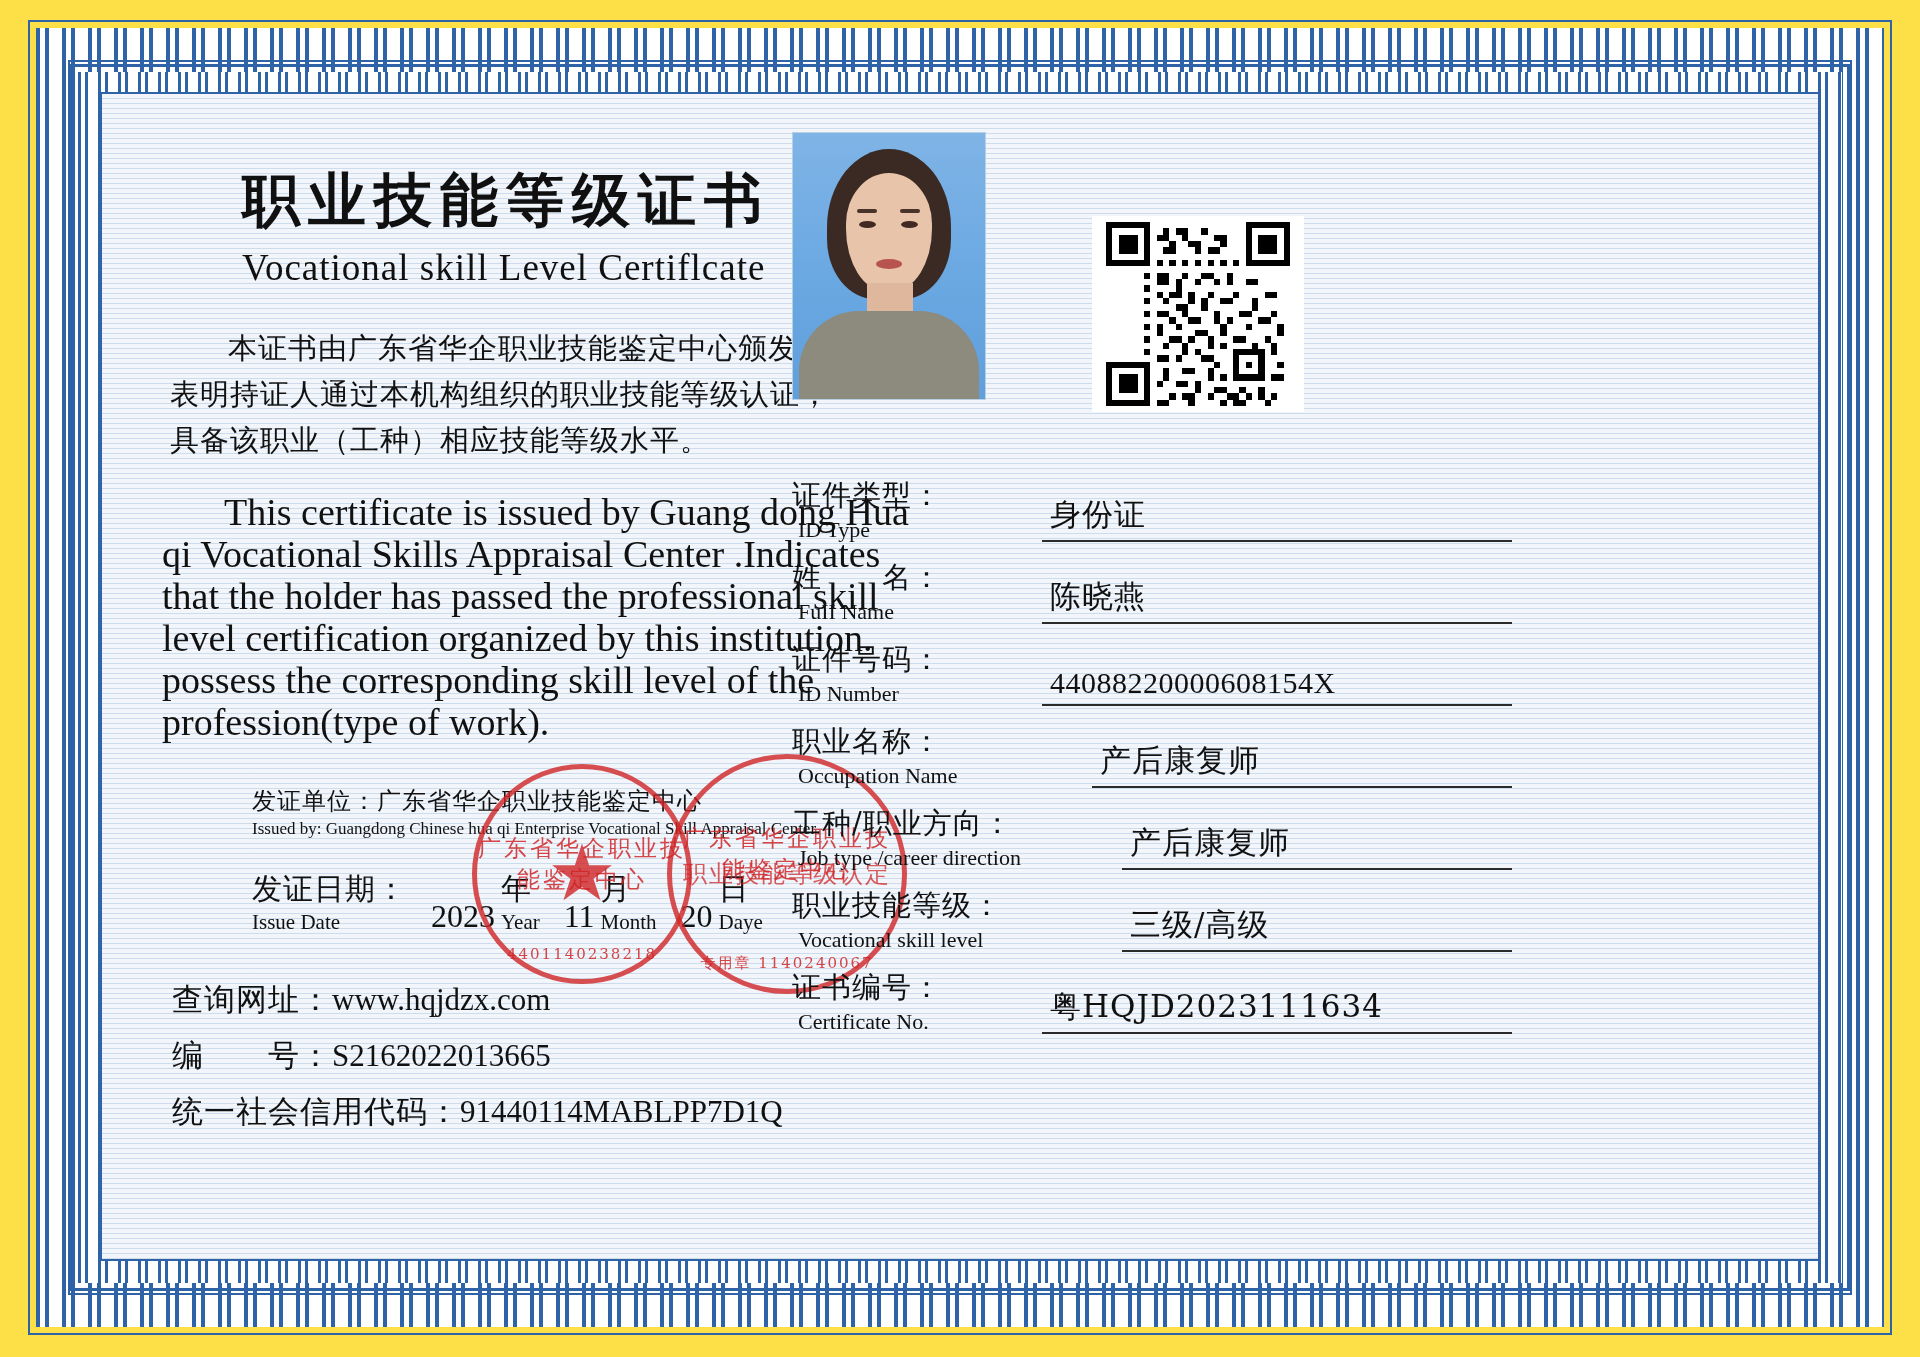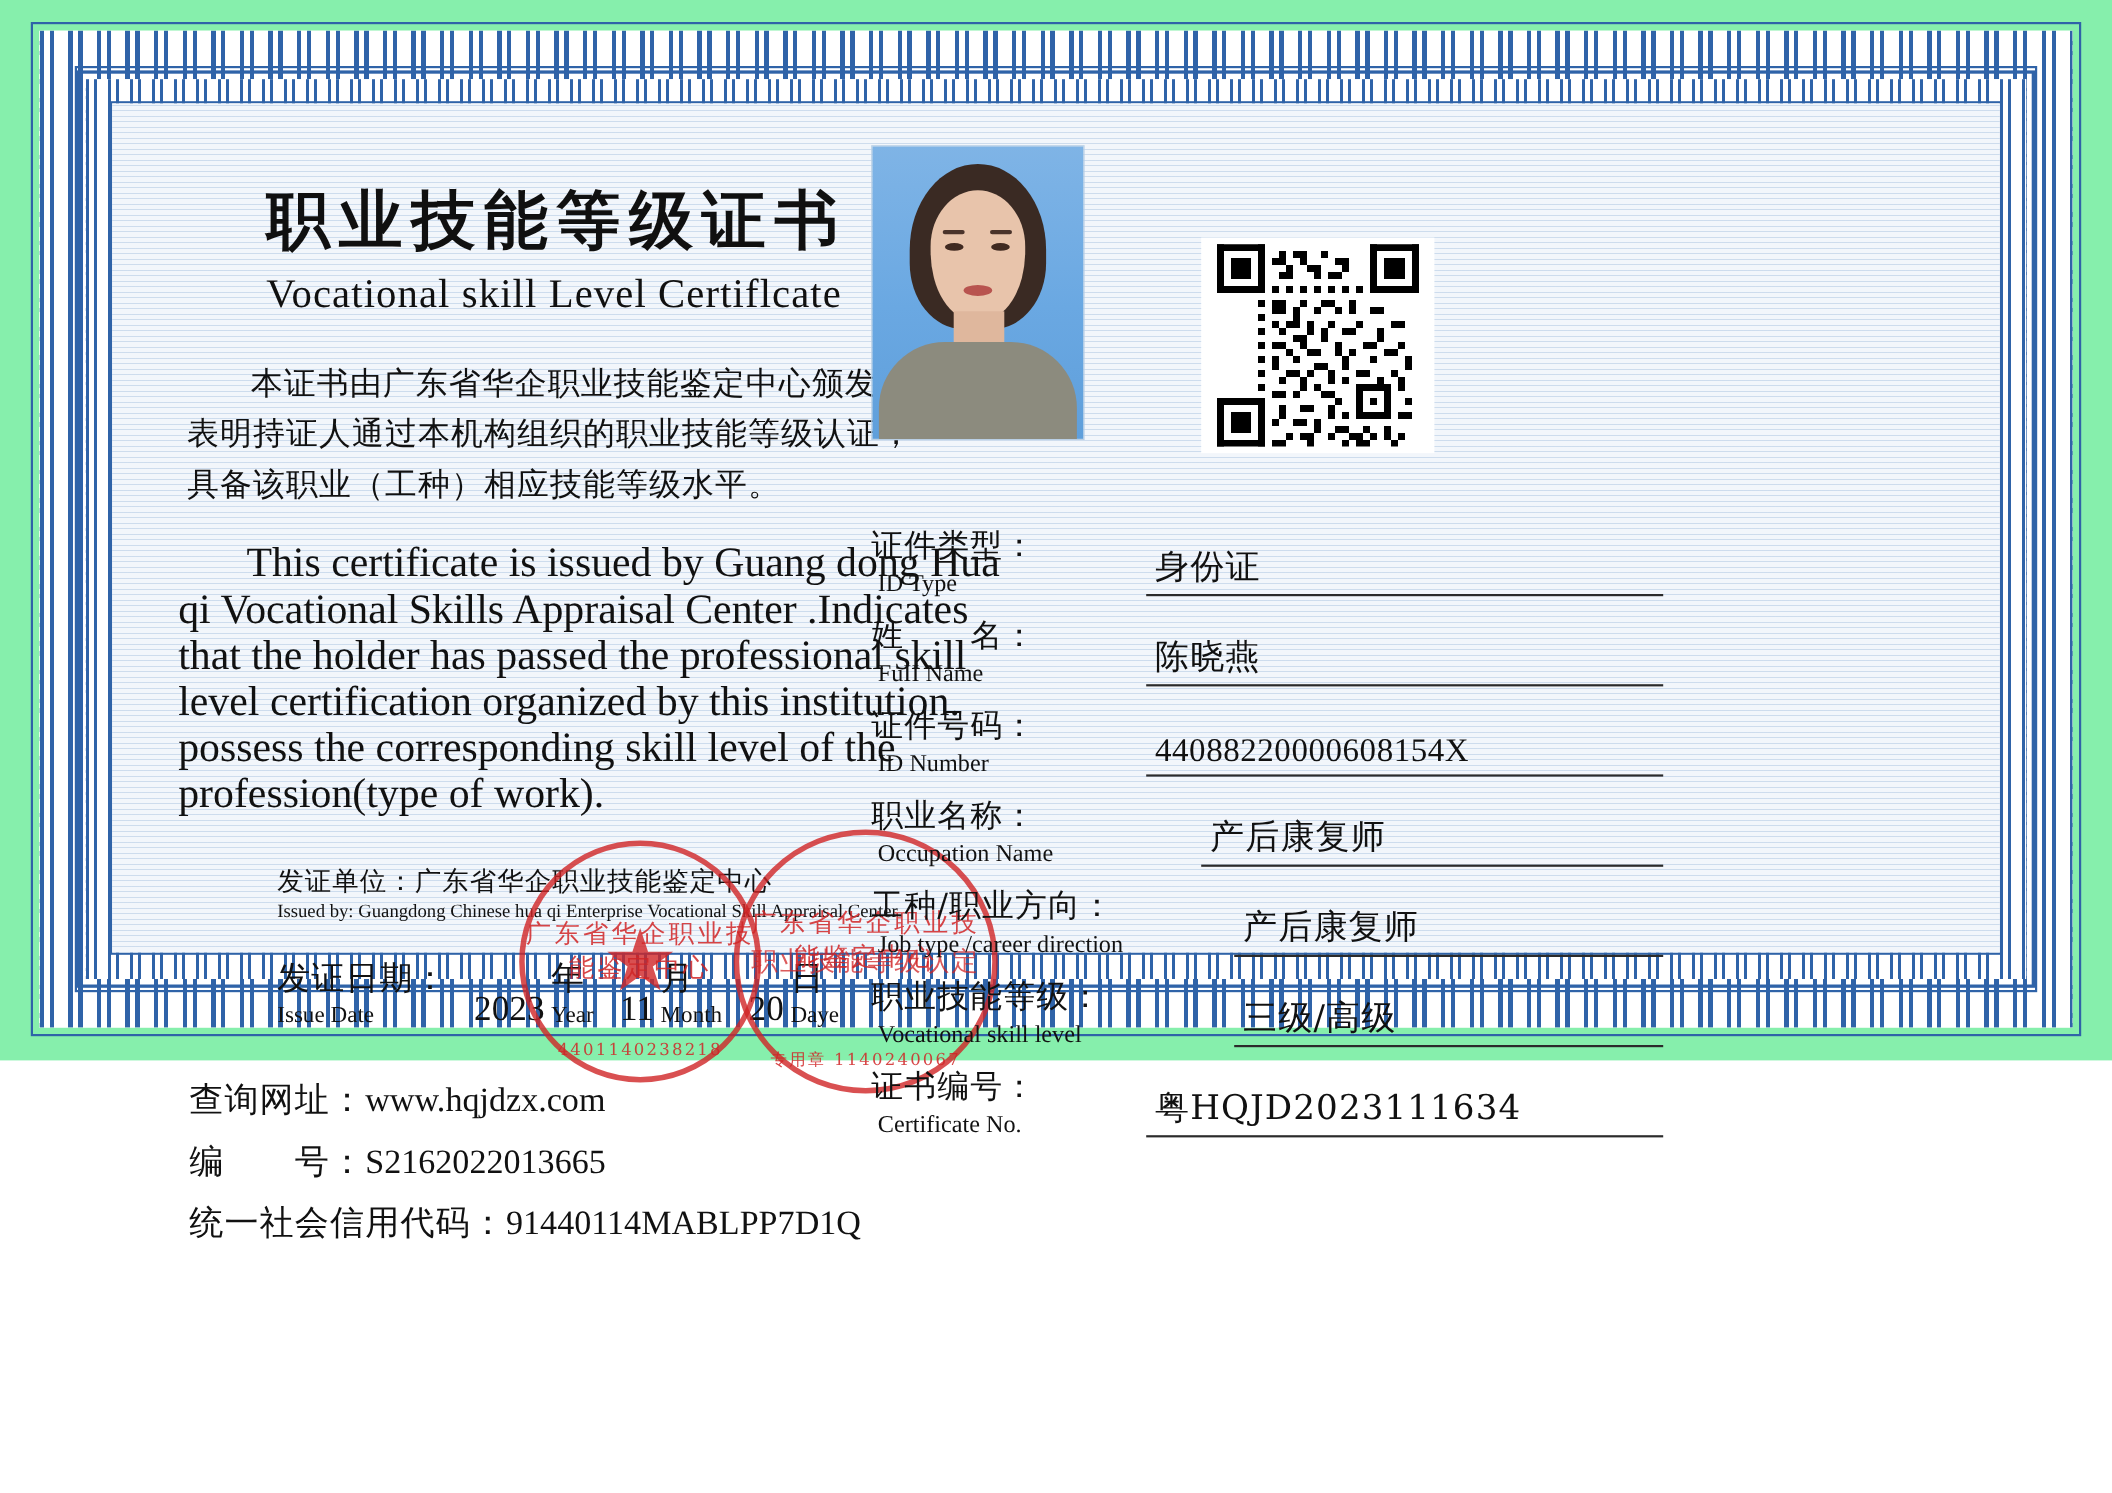--- a/index.html
+++ b/index.html
@@ -11,22 +11,22 @@
     width: 1920px;
     height: 1357px;
     font-family: "Liberation Serif", serif;
     overflow: hidden;
   }
 
   
   #certificate {
     position: relative;
     width: 1920px;
-    height: 964px;
-    background: #86efac;
+    height: 1357px;
+    background: #fde047;
     box-sizing: border-box;
   }
 
   
   .outer-hairline {
     position: absolute;
     left: 28px; top: 20px; right: 28px; bottom: 22px;
     border: 2px solid #2f63a8;
     box-sizing: border-box;
   }

